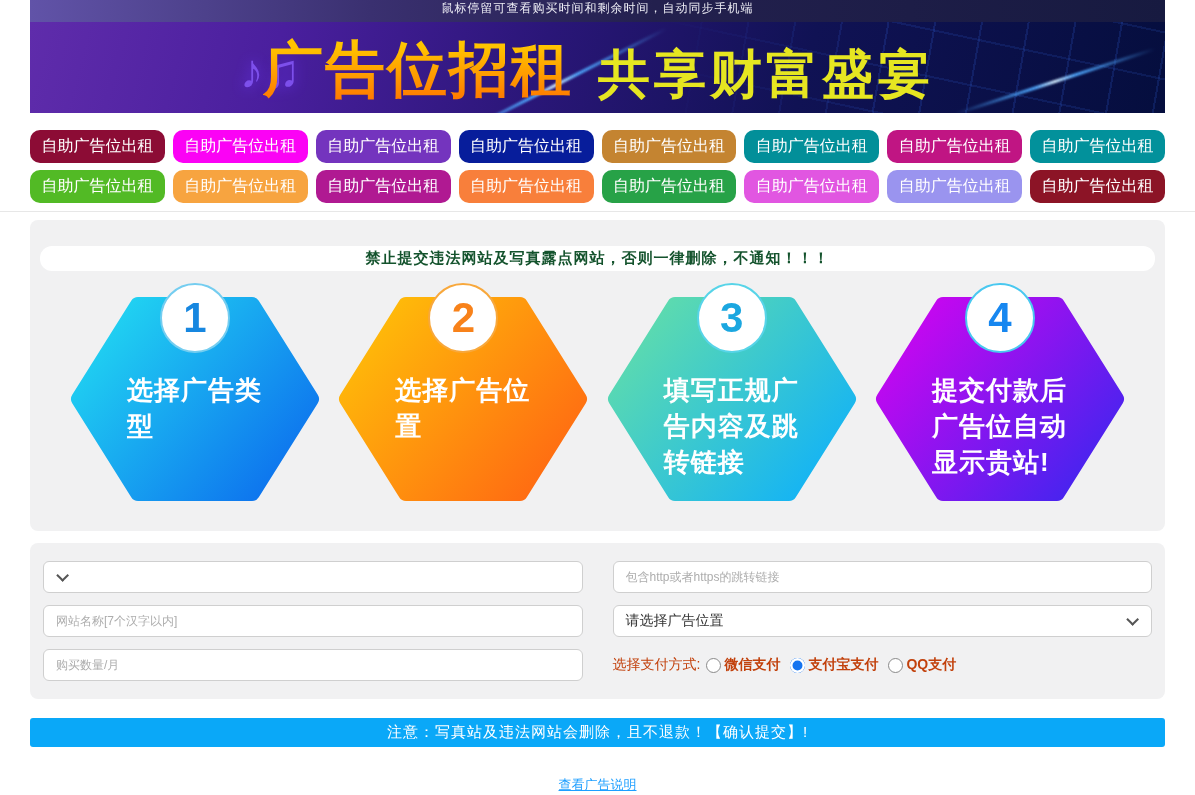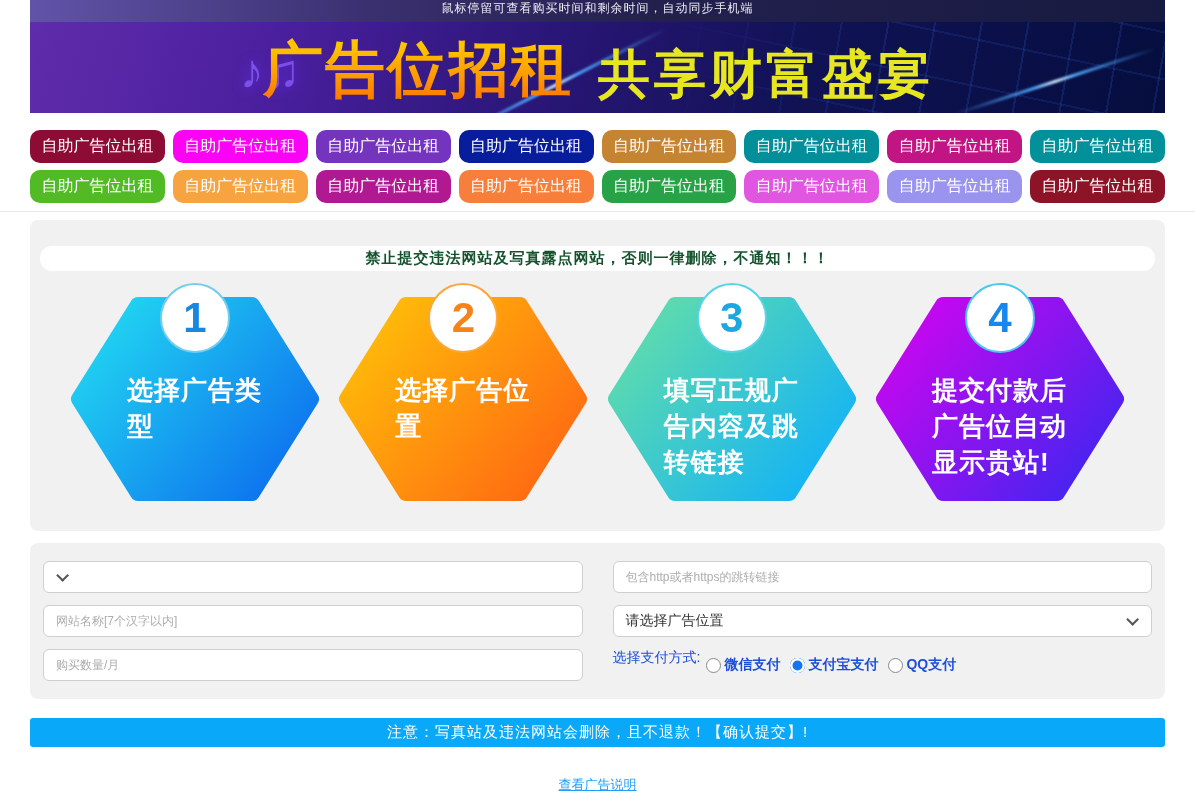--- a/index.html
+++ b/index.html
@@ -59,21 +59,21 @@
   .frow { margin-bottom:12px; height:32px; position:relative; }
   .fake-select { width:100%; height:32px; background:#fff; border:1px solid #CFCFCF;
     border-radius:6px; display:flex; align-items:center; padding:0 12px; font-size:14px;
     color:#333; cursor:pointer; }
   .fake-select .val { flex:1; }
   .chev { width:9px; height:9px; border-right:2.5px solid #555; border-bottom:2.5px solid #555;
     transform:rotate(45deg) translateY(-3px); margin-right:4px; }
   .tinput { width:100%; height:32px; background:#fff; border:1px solid #CFCFCF; border-radius:6px;
     padding:4px 12px; font-size:12px; color:#8b5cf6; font-family:inherit; }
   .tinput::placeholder { color:#ADADAD; }
-  .payrow { display:flex; height:32px; font-size:14px; color:#1d4ed8; }
+  .payrow { display:flex; align-items:center; height:32px; font-size:14px; color:#c2410c; }
   .pay-label { margin-right:6px; }
   .pay-opt { display:flex; align-items:center; margin-right:10px; cursor:pointer; font-weight:bold; }
   .radio { width:15px; height:15px; border-radius:50%; border:1.5px solid #8A8A8A;
     background:#fff; margin-right:3px; display:inline-block; }
   .radio.checked { border:none; background:#1574F0; box-shadow:inset 0 0 0 2.5px #fff,inset 0 0 0 7px #1574F0; }
 
   
   .submit-bar { margin-top:19px; height:29px; background:#0AA8F8; border:none; border-radius:3px;
     width:100%; color:#fff; font-size:15px; font-family:inherit; cursor:pointer; letter-spacing:1px; }
   .footer-link-row { text-align:center; margin-top:28px; padding-bottom:20px; }

